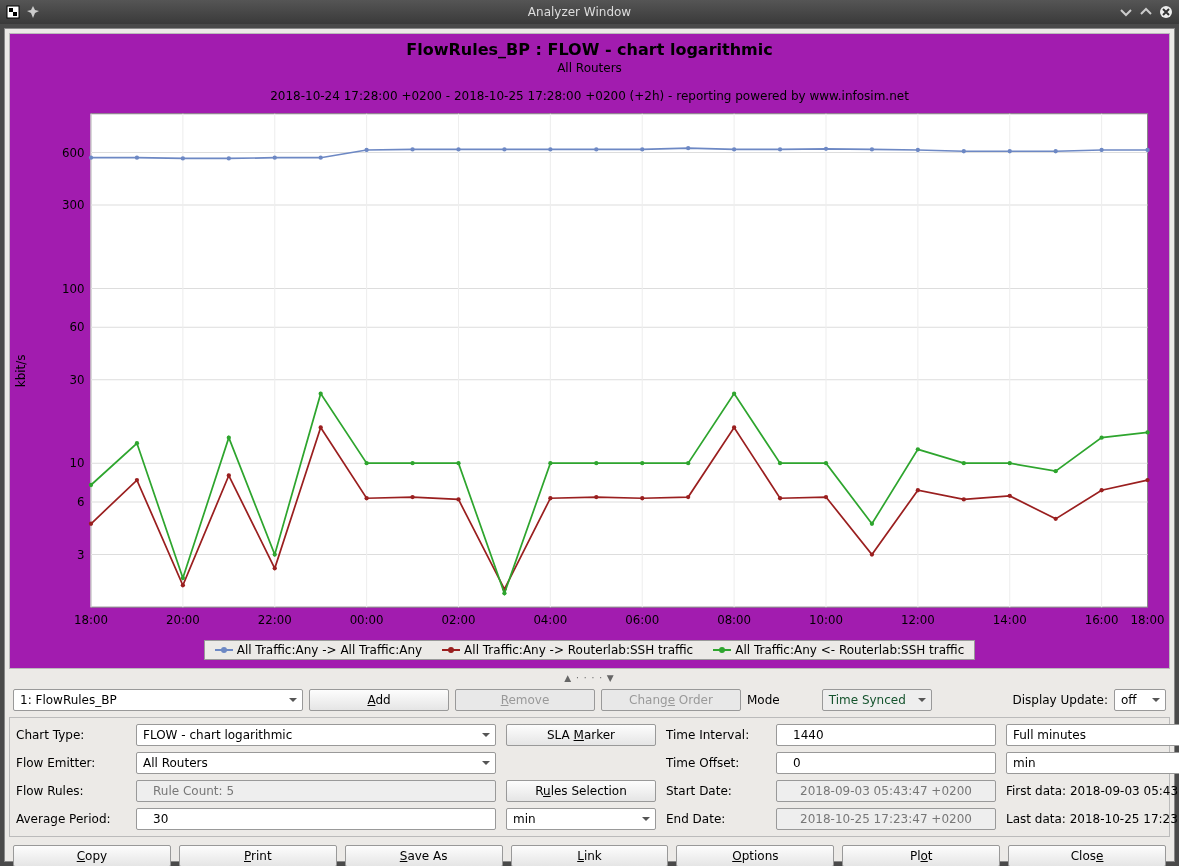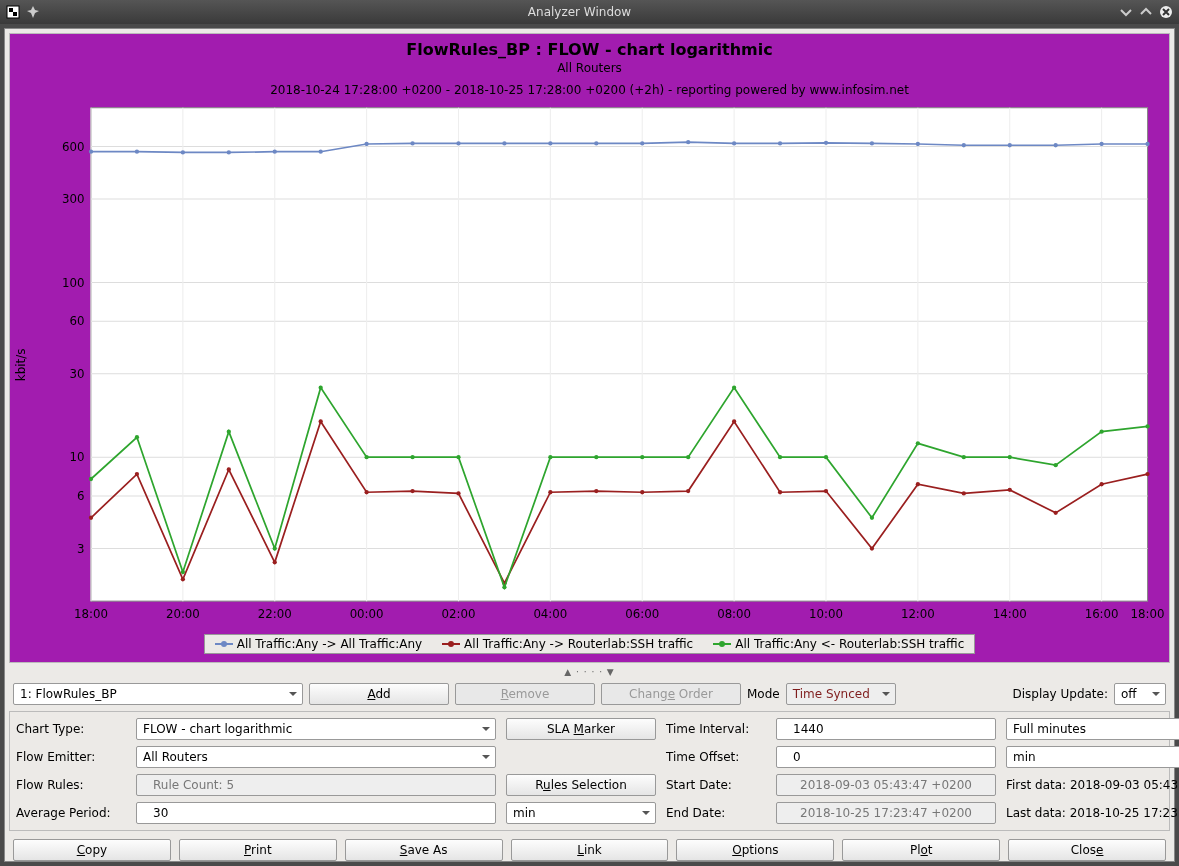--- a/index.html
+++ b/index.html
@@ -8,36 +8,36 @@
 .titlebar .left-icons{display:flex;gap:6px;align-items:center;}
 .titlebar .title{flex:1;text-align:center;}
 .titlebar .right-icons{display:flex;gap:6px;align-items:center;}
 .tb-icon{width:14px;height:14px;display:inline-block;}
 .tb-icon svg{width:14px;height:14px;}
 .client{position:absolute;left:4px;right:4px;top:28px;bottom:4px;background:#eceae7;border:1px solid #888;display:flex;flex-direction:column;padding:4px;box-sizing:border-box;gap:4px;}
 .chart-frame{flex:1;background:#a21caf;border:1px solid #bbb;display:flex;flex-direction:column;}
 .chart-titles{text-align:center;padding-top:6px;}
 .chart-title{font-weight:bold;font-size:16px;}
 .chart-sub{font-size:12px;margin-top:2px;}
-.chart-range{font-size:12px;margin-top:8px;}
+.chart-range{font-size:12px;margin-top:14px;}
 .chart-body{flex:1;display:flex;}
 .ylabel{writing-mode:vertical-rl;transform:rotate(180deg);text-align:center;font-size:12px;padding:0 4px;}
 .chart-svg{flex:1;}
 .legend{display:flex;justify-content:center;gap:20px;border:1px solid #999;margin:1px auto 8px;padding:2px 10px;background:#eceae7;font-size:12px;width:fit-content;}
 .legend-item{display:flex;align-items:center;gap:4px;}
 .swatch{width:18px;height:0;border-top:2px solid;display:inline-block;position:relative;}
 .swatch::before{content:"";width:6px;height:6px;background:currentColor;border-radius:50%;position:absolute;left:6px;top:-4px;}
 .splitter{text-align:center;font-size:9px;color:#666;letter-spacing:1px;}
 .toolbar-row{display:flex;align-items:center;gap:6px;padding:2px 4px;}
 .btn,.select,.input{border:1px solid #999;background:linear-gradient(#fdfdfd,#e5e5e5);height:22px;line-height:20px;font-size:12px;text-align:center;border-radius:2px;box-sizing:border-box;}
 .btn{padding:0 8px;cursor:pointer;}
 .btn.disabled{color:#999;background:#e8e8e8;}
 .select{background:#fff;text-align:left;padding:0 18px 0 6px;position:relative;}
 .select::after{content:"";position:absolute;right:5px;top:8px;border:4px solid transparent;border-top-color:#555;}
-.select.disabled{color:#7f1d1d;background:#eee;}
+.select.disabled{color:#14532d;background:#eee;margin-left:36px;}
 .input{background:#fff;text-align:left;padding:0 16px;}
 .input.disabled{background:#eee;color:#777;}
 .form-panel{border:1px solid #bbb;background:#eceae7;padding:6px;display:grid;grid-template-columns:110px 360px 150px 100px 220px 190px;gap:6px 10px;align-items:center;}
 .lbl{font-size:12px;}
 .info-txt{font-size:12px;}
 .bottom-row{display:flex;gap:8px;padding:4px;}
 .bottom-row .btn{flex:1;min-width:0;}
 u{text-decoration:underline;}
 </style>
 </head>

